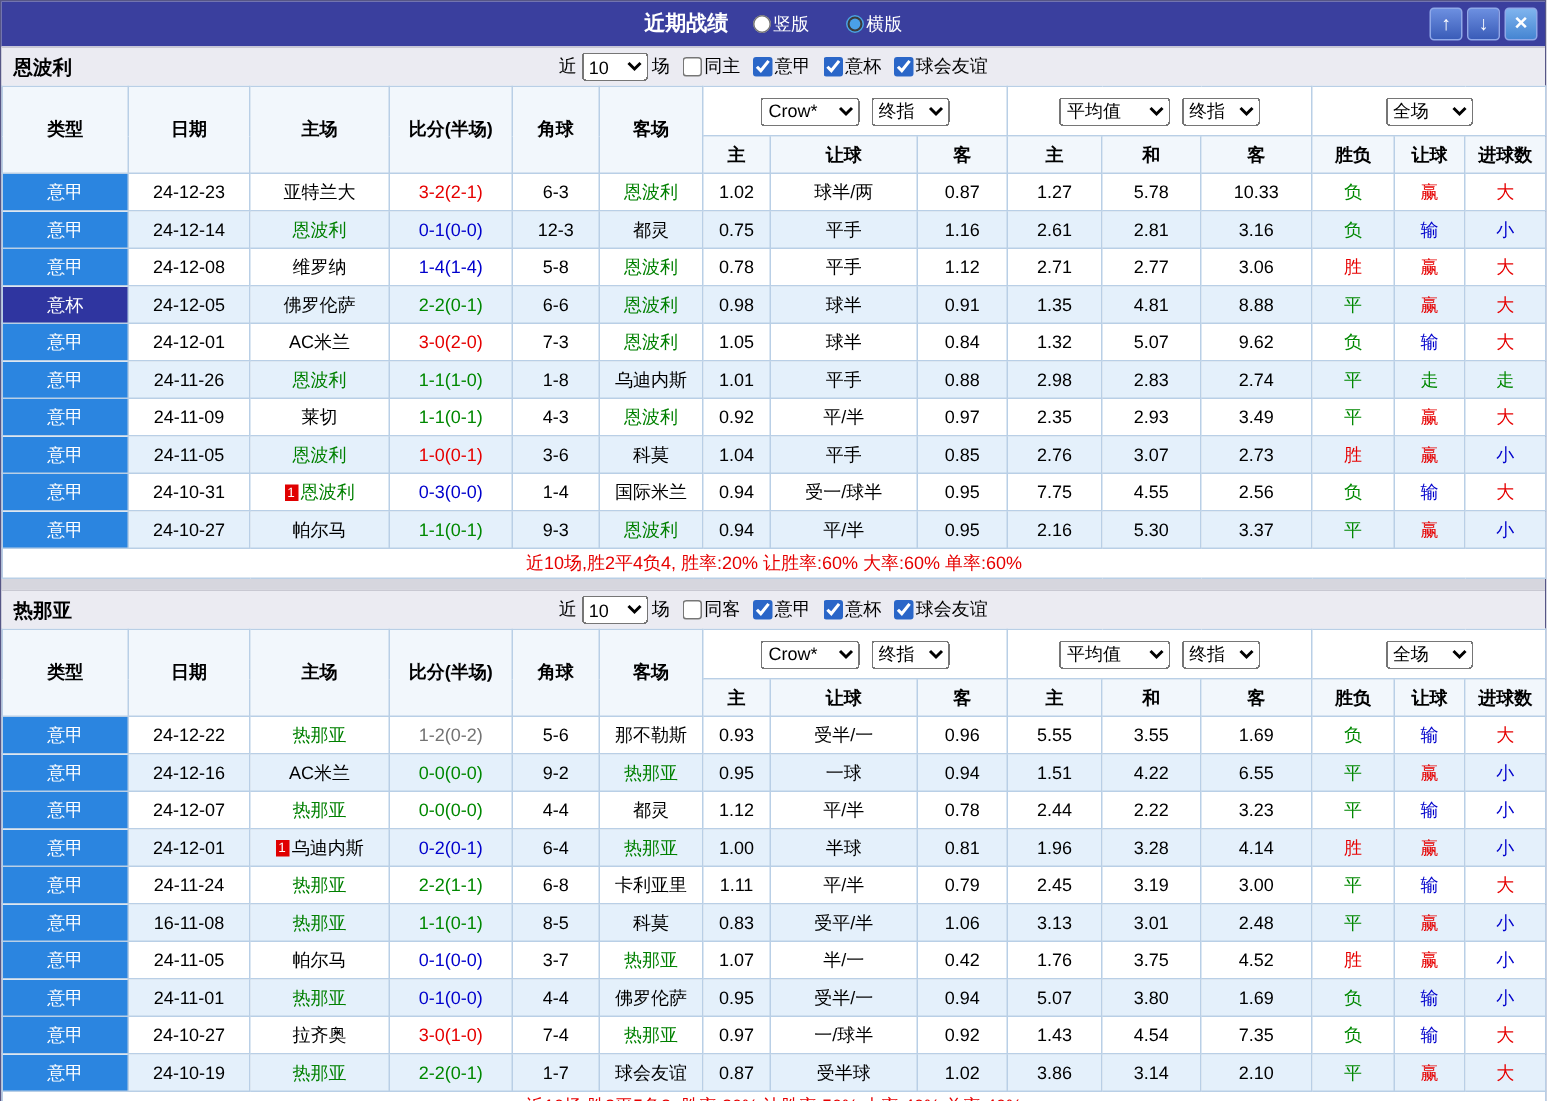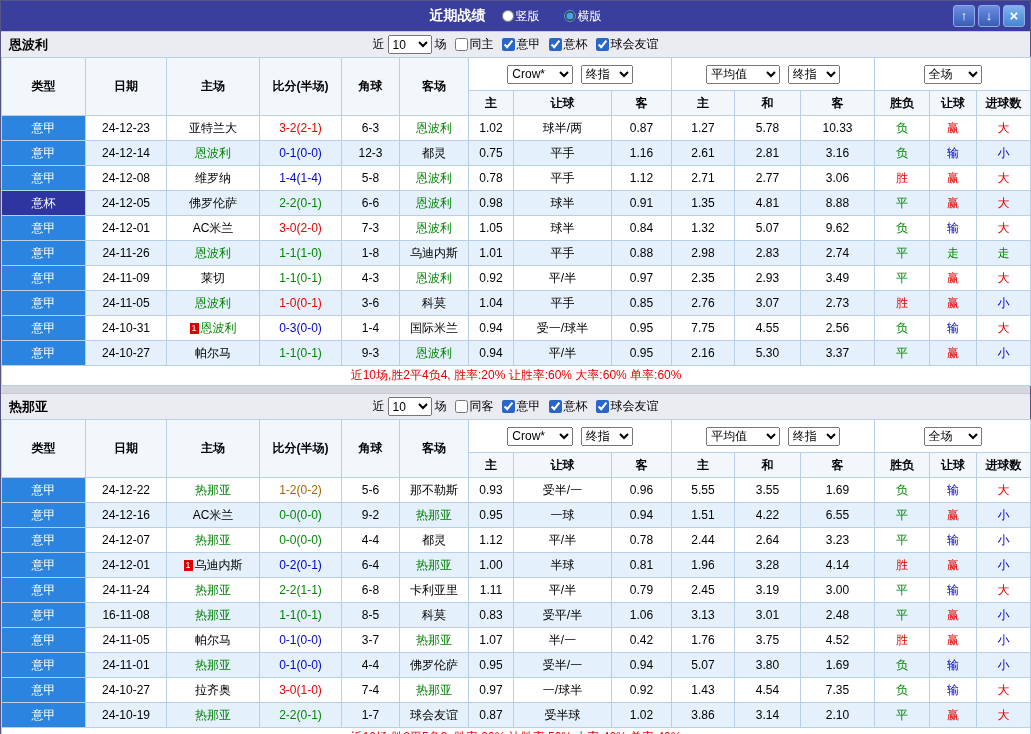--- a/index.html
+++ b/index.html
@@ -397,21 +397,21 @@
         <th>胜负</th>
         <th>让球</th>
         <th>进球数</th>
       </tr>
     </thead>
     <tbody>
         <tr class="row">
           <td class="league" style="background: rgb(43, 133, 224);">意甲</td>
           <td class="date">24-12-22</td>
           <td class="team"><span class="focus">热那亚</span></td>
-          <td class="score" style="color: #a16207;">1-2(0-2)</td>
+          <td class="score" style="color: #737373;">1-2(0-2)</td>
           <td class="corner">5-6</td>
           <td class="team"><span>那不勒斯</span></td>
           <td class="num">0.93</td>
           <td class="num">受半/一</td>
           <td class="num">0.96</td>
           <td class="num">5.55</td>
           <td class="num">3.55</td>
           <td class="num">1.69</td>
           <td class="res" style="color: rgb(0, 136, 0);">负</td>
           <td class="res" style="color: rgb(0, 0, 204);">输</td>
@@ -438,21 +438,21 @@
           <td class="league" style="background: rgb(43, 133, 224);">意甲</td>
           <td class="date">24-12-07</td>
           <td class="team"><span class="focus">热那亚</span></td>
           <td class="score" style="color: rgb(0, 136, 0);">0-0(0-0)</td>
           <td class="corner">4-4</td>
           <td class="team"><span>都灵</span></td>
           <td class="num">1.12</td>
           <td class="num">平/半</td>
           <td class="num">0.78</td>
           <td class="num">2.44</td>
-          <td class="num">2.64</td>
+          <td class="num">2.22</td>
           <td class="num">3.23</td>
           <td class="res" style="color: rgb(0, 136, 0);">平</td>
           <td class="res" style="color: rgb(0, 0, 204);">输</td>
           <td class="res" style="color: rgb(0, 0, 204);">小</td>
         </tr>
         <tr class="row">
           <td class="league" style="background: rgb(43, 133, 224);">意甲</td>
           <td class="date">24-12-01</td>
           <td class="team"><span class="card">1</span><span>乌迪内斯</span></td>
           <td class="score" style="color: rgb(0, 0, 204);">0-2(0-1)</td>

